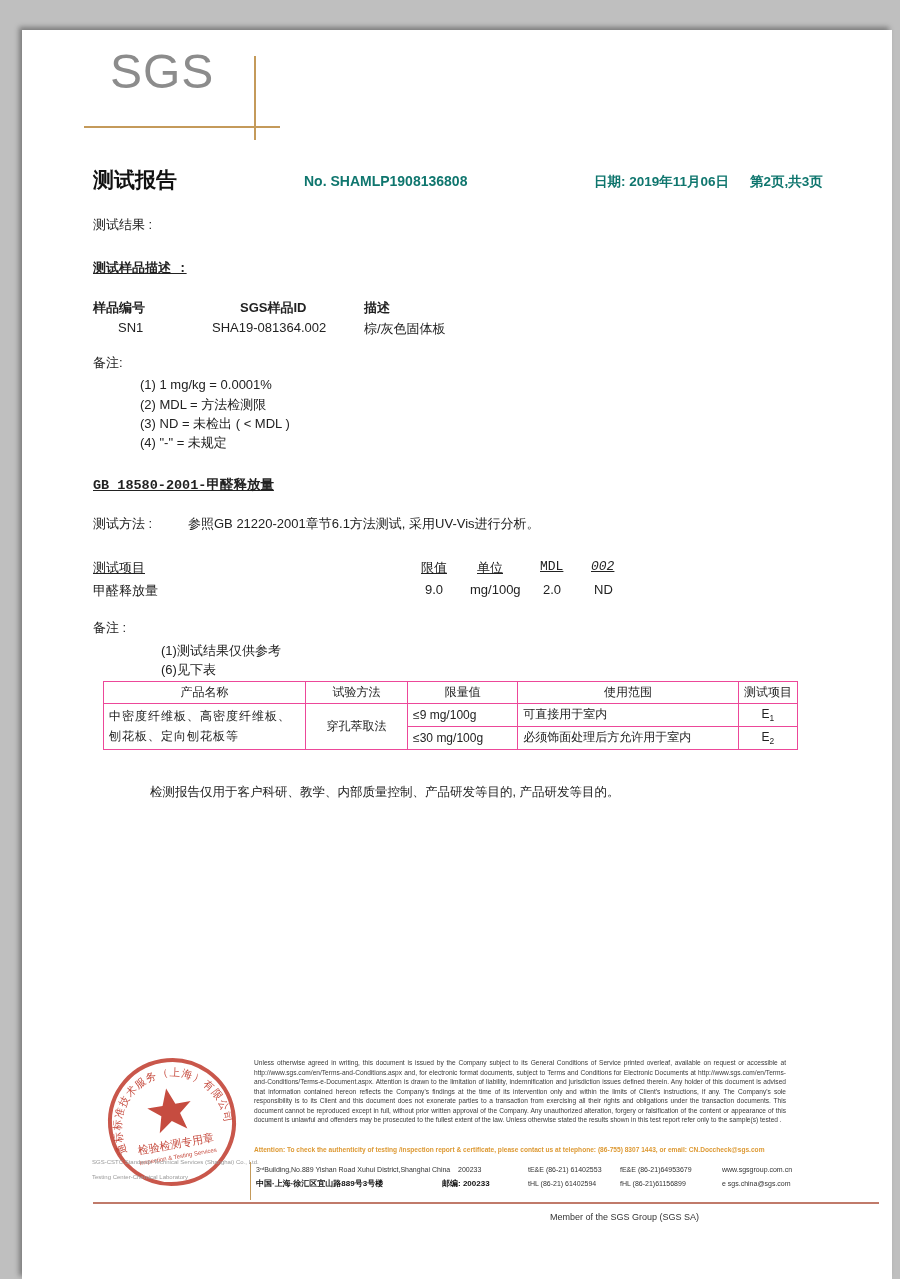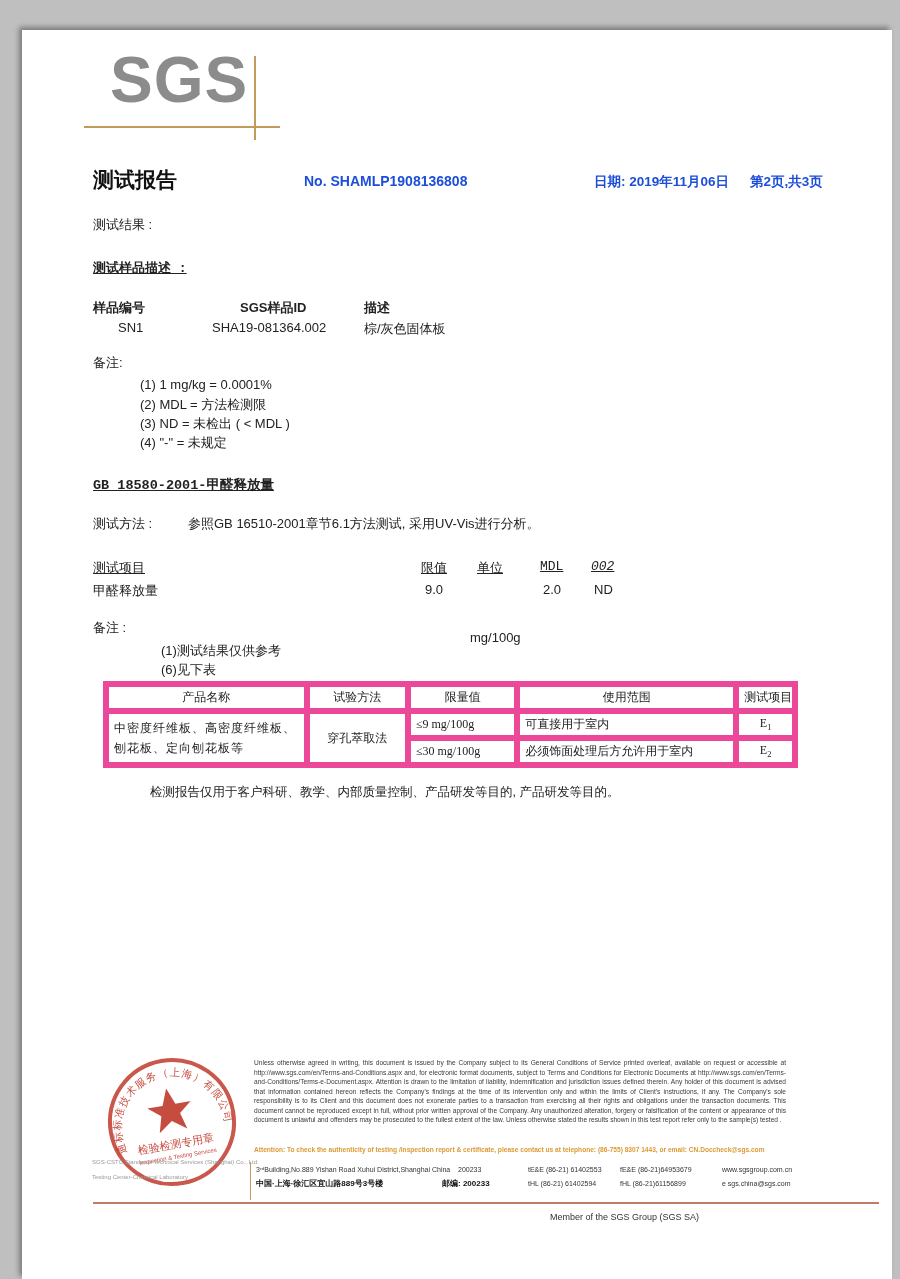--- a/index.html
+++ b/index.html
@@ -9,33 +9,33 @@
     font-family:"Liberation Sans","DejaVu Sans",sans-serif;
     color:#1c1c1c;
   }
   .page{
     position:absolute;left:22px;top:30px;width:870px;height:1249px;
     background:#ffffff;
     box-shadow:-3px -3px 5px rgba(0,0,0,0.35);
   }
   .abs{position:absolute;white-space:nowrap;}
   
-  .logo-text{font-weight:bold;color:#8c8c8c;font-size:64px;letter-spacing:1px;line-height:1;}
+  .logo-text{font-weight:normal;color:#8c8c8c;font-size:48px;letter-spacing:1px;line-height:1;}
   .logo-hline,.logo-vline{background:#c49a5a;}
   
   .doc-title{font-size:21px;font-weight:bold;color:#111;}
-  .hdr{font-size:13.5px;font-weight:600;color:#1d4ed8;}
+  .hdr{font-size:13.5px;font-weight:600;color:#0f766e;}
   
   .t{font-size:13px;color:#222;}
   .b{font-weight:bold;}
   .u{text-decoration:underline;font-family:Liberation Mono, monospace;}
   .i{font-style:italic;}
   
   table.limit{border-collapse:collapse;font-size:12px;color:#222;table-layout:fixed;}
-  table.limit th,table.limit td{border:6px solid #ec4899;padding:2px 5px;vertical-align:middle;font-family:Liberation Serif, serif;}
+  table.limit th,table.limit td{border:1px solid #ec4899;padding:2px 5px;vertical-align:middle;}
   table.limit th{font-weight:normal;text-align:center;}
   td.ctr{text-align:center;}
   td.scope{white-space:normal;}
   td.prod{white-space:normal;letter-spacing:1px;line-height:1.7;}
   sub.mk{font-size:70%;}
   
   .legal{font-size:6.6px;line-height:9.55px;color:#3a3a3a;text-align:justify;white-space:normal;}
   .attention{font-size:6.6px;line-height:9px;color:#dd9933;font-weight:bold;white-space:normal;}
   .addr-en{font-size:7px;color:#333;}
   .addr-cn{font-size:8px;font-weight:bold;color:#111;}
@@ -72,30 +72,30 @@
 
   <div class="abs t" style="left:71px;top:324px;">备注:</div>
   <div class="abs t" style="left:118px;top:347px;">(1) 1 mg/kg = 0.0001%</div>
   <div class="abs t" style="left:118px;top:366px;">(2) MDL = 方法检测限</div>
   <div class="abs t" style="left:118px;top:385px;">(3) ND = 未检出 ( &lt; MDL )</div>
   <div class="abs t" style="left:118px;top:404px;">(4) "-" = 未规定</div>
 
   <div class="abs t b u" style="left:71px;top:446px;font-size:13.5px;">GB 18580-2001-甲醛释放量</div>
 
   <div class="abs t" style="left:71px;top:485px;">测试方法 :</div>
-  <div class="abs t" style="left:166px;top:485px;">参照GB 16510-2001章节6.1方法测试, 采用UV-Vis进行分析。</div>
+  <div class="abs t" style="left:166px;top:485px;">参照GB 21220-2001章节6.1方法测试, 采用UV-Vis进行分析。</div>
 
   <div class="abs t u" style="left:71px;top:529px;">测试项目</div>
   <div class="abs t u" style="left:399px;top:529px;">限值</div>
   <div class="abs t u" style="left:455px;top:529px;">单位</div>
   <div class="abs t u" style="left:518px;top:529px;">MDL</div>
   <div class="abs t u i" style="left:569px;top:529px;">002</div>
   <div class="abs t" style="left:71px;top:552px;">甲醛释放量</div>
   <div class="abs t" style="left:403px;top:552px;">9.0</div>
-  <div class="abs t" style="left:448px;top:552px;margin-top:48px;">mg/100g</div>
+  <div class="abs t" style="left:448px;top:552px;">mg/100g</div>
   <div class="abs t" style="left:521px;top:552px;">2.0</div>
   <div class="abs t" style="left:572px;top:552px;">ND</div>
 
   <div class="abs t" style="left:71px;top:589px;">备注 :</div>
   <div class="abs t" style="left:139px;top:612px;">(1)测试结果仅供参考</div>
   <div class="abs t" style="left:139px;top:631px;">(6)见下表</div>
 
   <table class="limit abs" style="left:81px;top:651px;width:695px;">
     <colgroup>
       <col style="width:198px">

